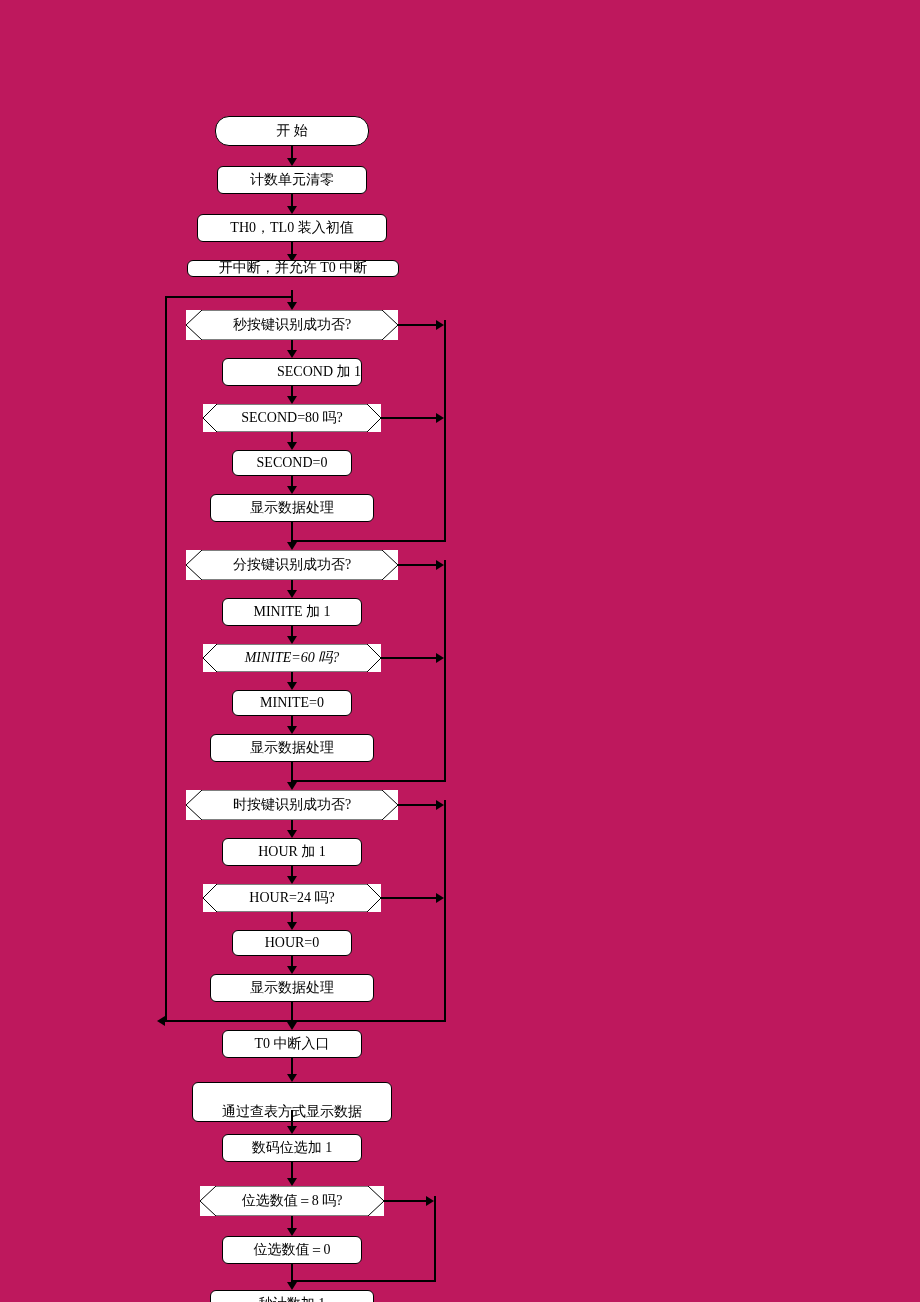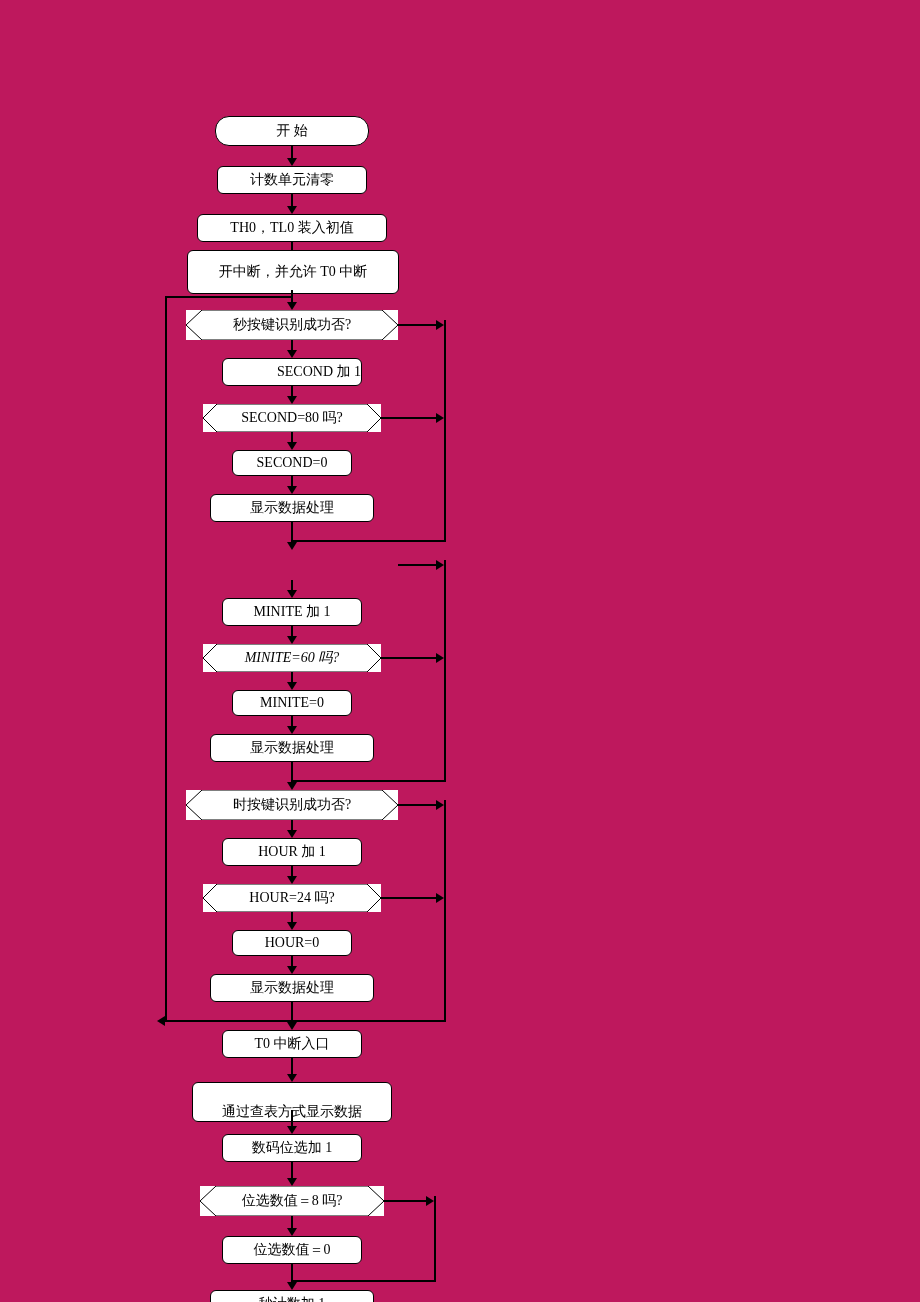--- a/index.html
+++ b/index.html
@@ -88,21 +88,21 @@
     </div>
   <div class="arrow-line" style="left:291px;top:194px;width:2px;height:14px;"></div>
   <div class="arrow-head ah-down" style="left:287px;top:206px;"></div>
 
   <div class="node process" style="left:197px;top:214px;width:190px;height:28px;">
       <span>TH0，TL0 装入初值</span>
     </div>
   <div class="arrow-line" style="left:291px;top:242px;width:2px;height:14px;"></div>
   <div class="arrow-head ah-down" style="left:287px;top:254px;"></div>
 
-  <div class="node process" style="left:187px;top:250px;width:212px;height:44px;text-align:center;">
+  <div class="node process" style="left:187px;top:260px;width:212px;height:17px;text-align:center;">
       <span>开中断，并允许 T0 中断</span>
     </div>
 
   <div class="arrow-line" style="left:291px;top:290px;width:2px;height:14px;"></div>
 
   <div class="arrow-line" style="left:165px;top:296px;width:128px;height:2px;"></div>
   <div class="arrow-head ah-down" style="left:287px;top:302px;"></div>
 
   <div class="node decision" style="left:186px;top:310px;width:212px;height:30px;">
     <svg viewBox="0 0 212 30" preserveAspectRatio="none">
@@ -144,20 +144,26 @@
   <div class="arrow-head ah-down" style="left:287px;top:486px;"></div>
 
   <div class="node process" style="left:210px;top:494px;width:164px;height:28px;">
       <span>显示数据处理</span>
     </div>
   <div class="arrow-line" style="left:291px;top:522px;width:2px;height:18px;"></div>
 
   <div class="arrow-line" style="left:291px;top:540px;width:155px;height:2px;"></div>
   <div class="arrow-head ah-down" style="left:287px;top:542px;"></div>
 
+  <div class="node decision" style="left:186px;top:550px;width:212px;height:30px;">
+    <svg viewBox="0 0 212 30" preserveAspectRatio="none">
+        <polygon points="16,0 196,0 212,15 196,30 16,30 0,15" fill="#fff" stroke="#000" stroke-width="1"></polygon>
+      </svg>
+    <span class="label">分按键识别成功否?</span>
+  </div>
   <div class="arrow-line" style="left:398px;top:564px;width:40px;height:2px;"></div>
   <div class="arrow-head ah-right" style="left:436px;top:560px;"></div>
   <div class="arrow-line" style="left:444px;top:560px;width:2px;height:222px;"></div>
   <div class="arrow-line" style="left:291px;top:580px;width:2px;height:12px;"></div>
   <div class="arrow-head ah-down" style="left:287px;top:590px;"></div>
 
   <div class="node process" style="left:222px;top:598px;width:140px;height:28px;">
       <span>MINITE 加 1</span>
     </div>
   <div class="arrow-line" style="left:291px;top:626px;width:2px;height:12px;"></div>

